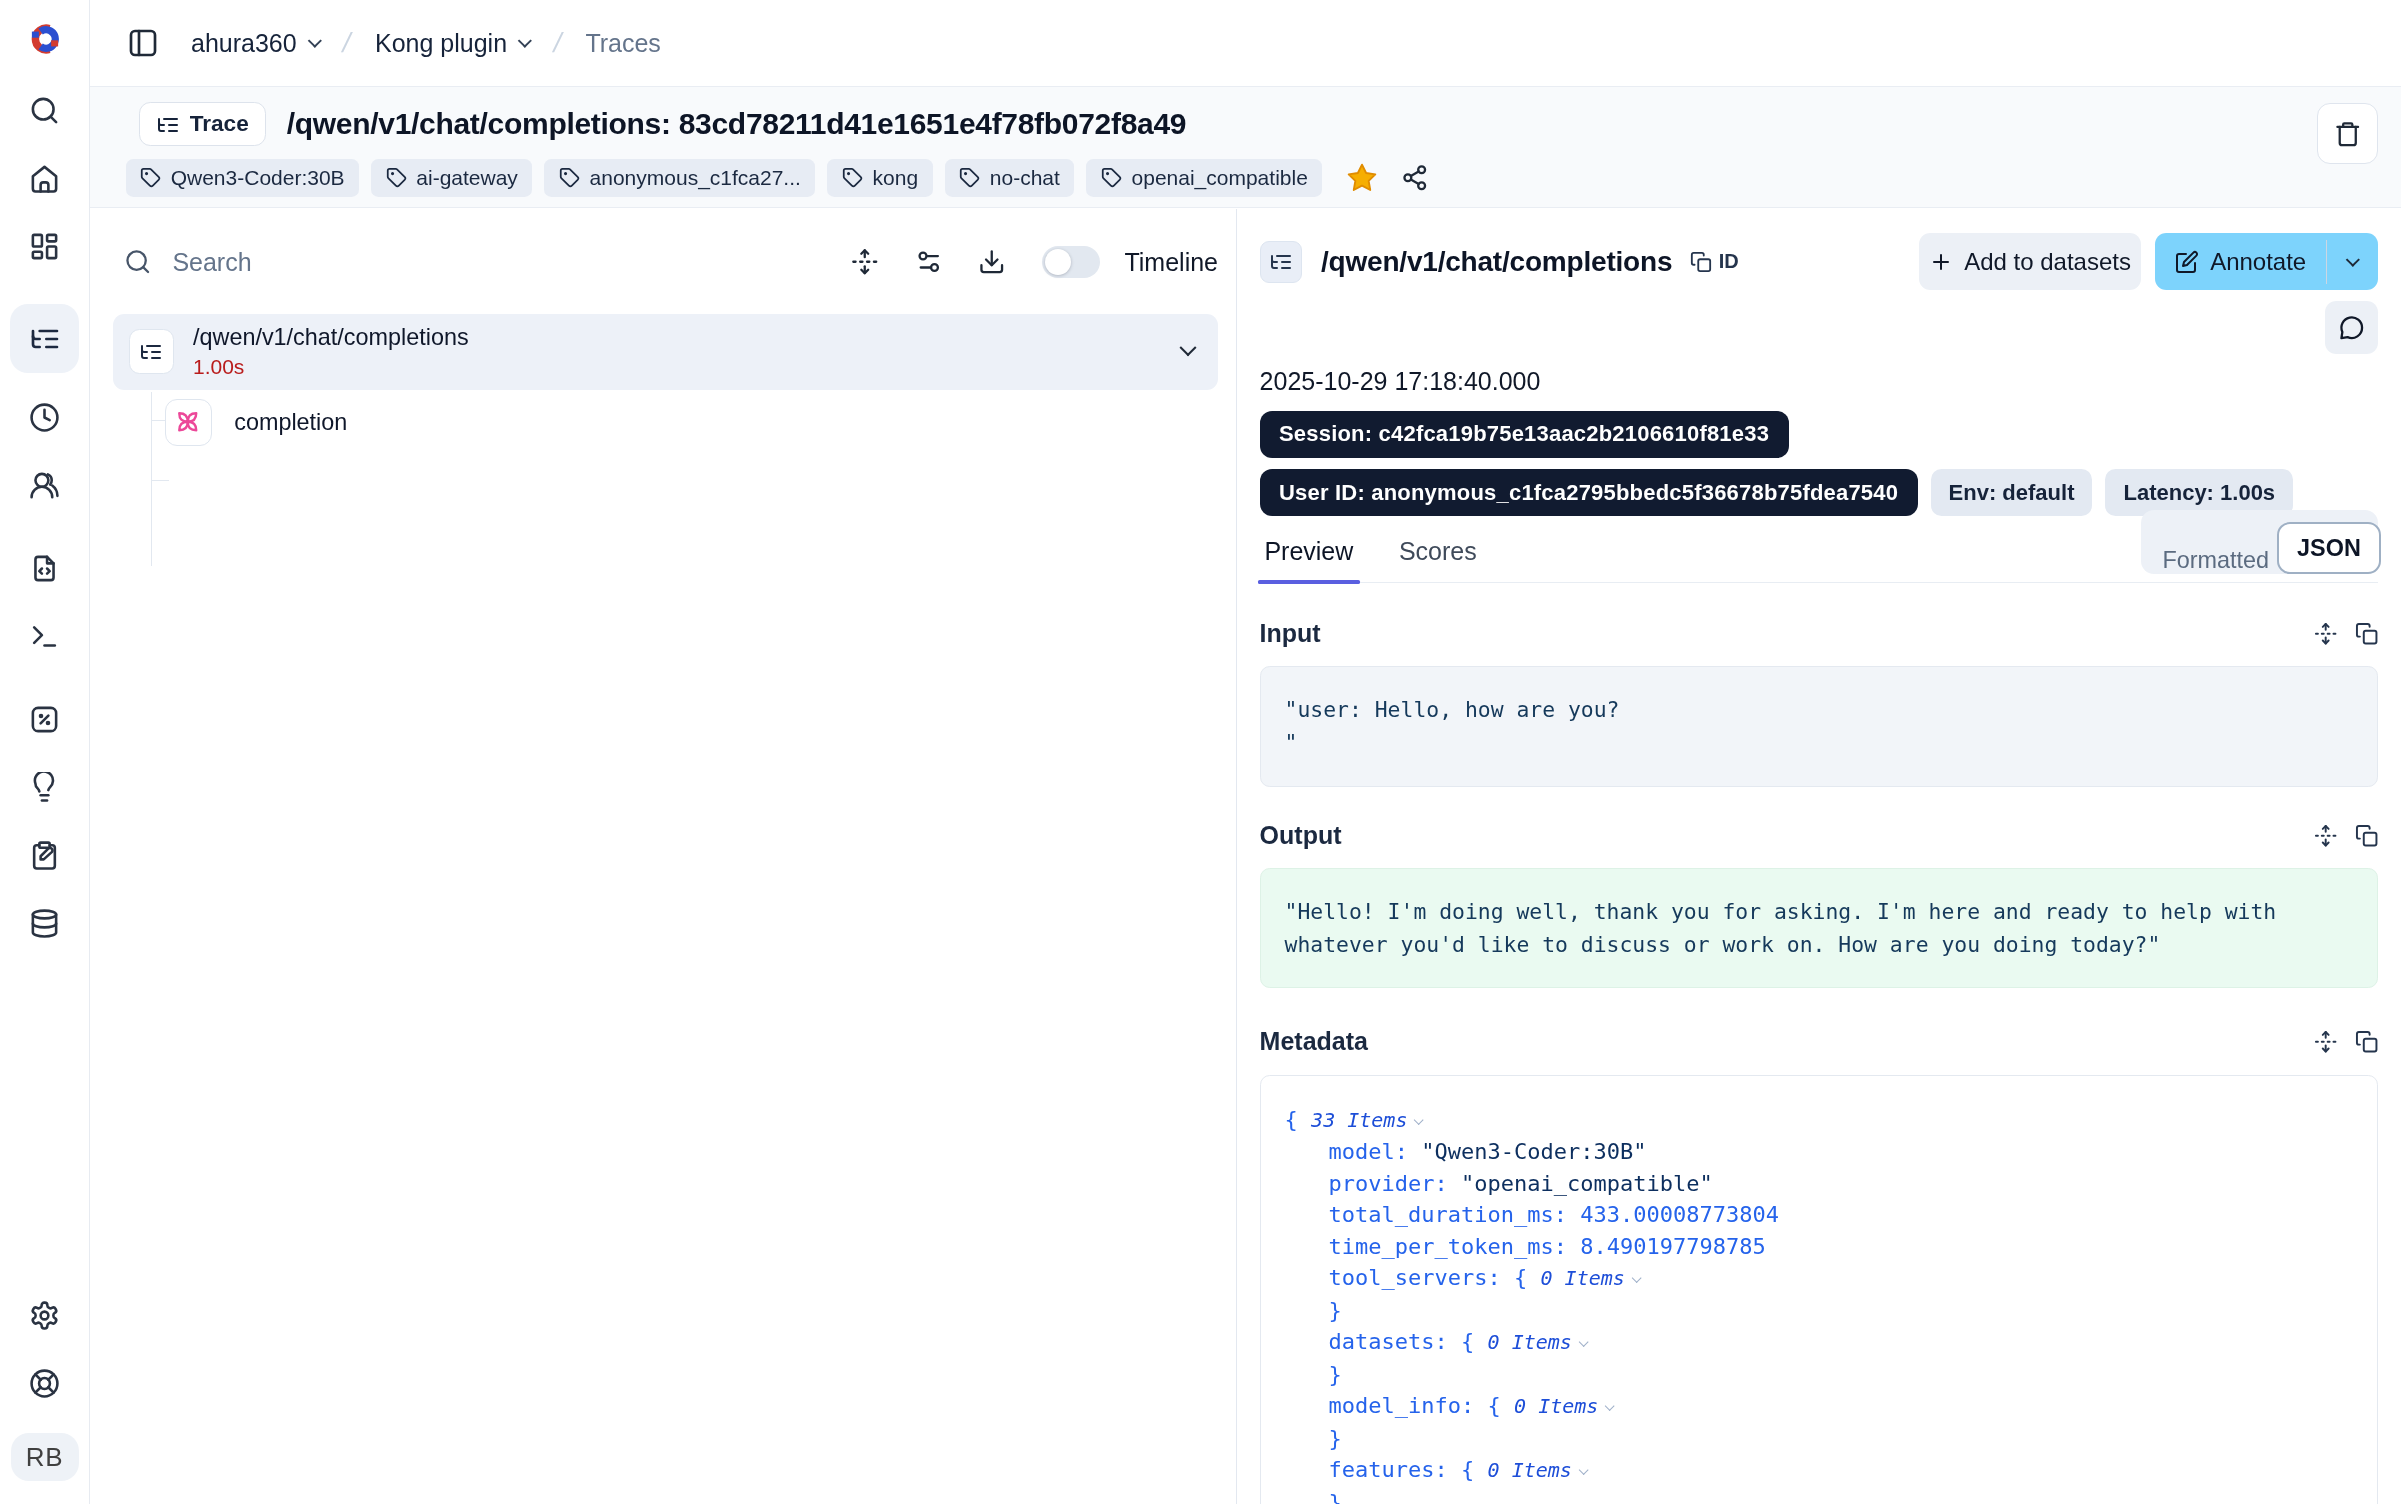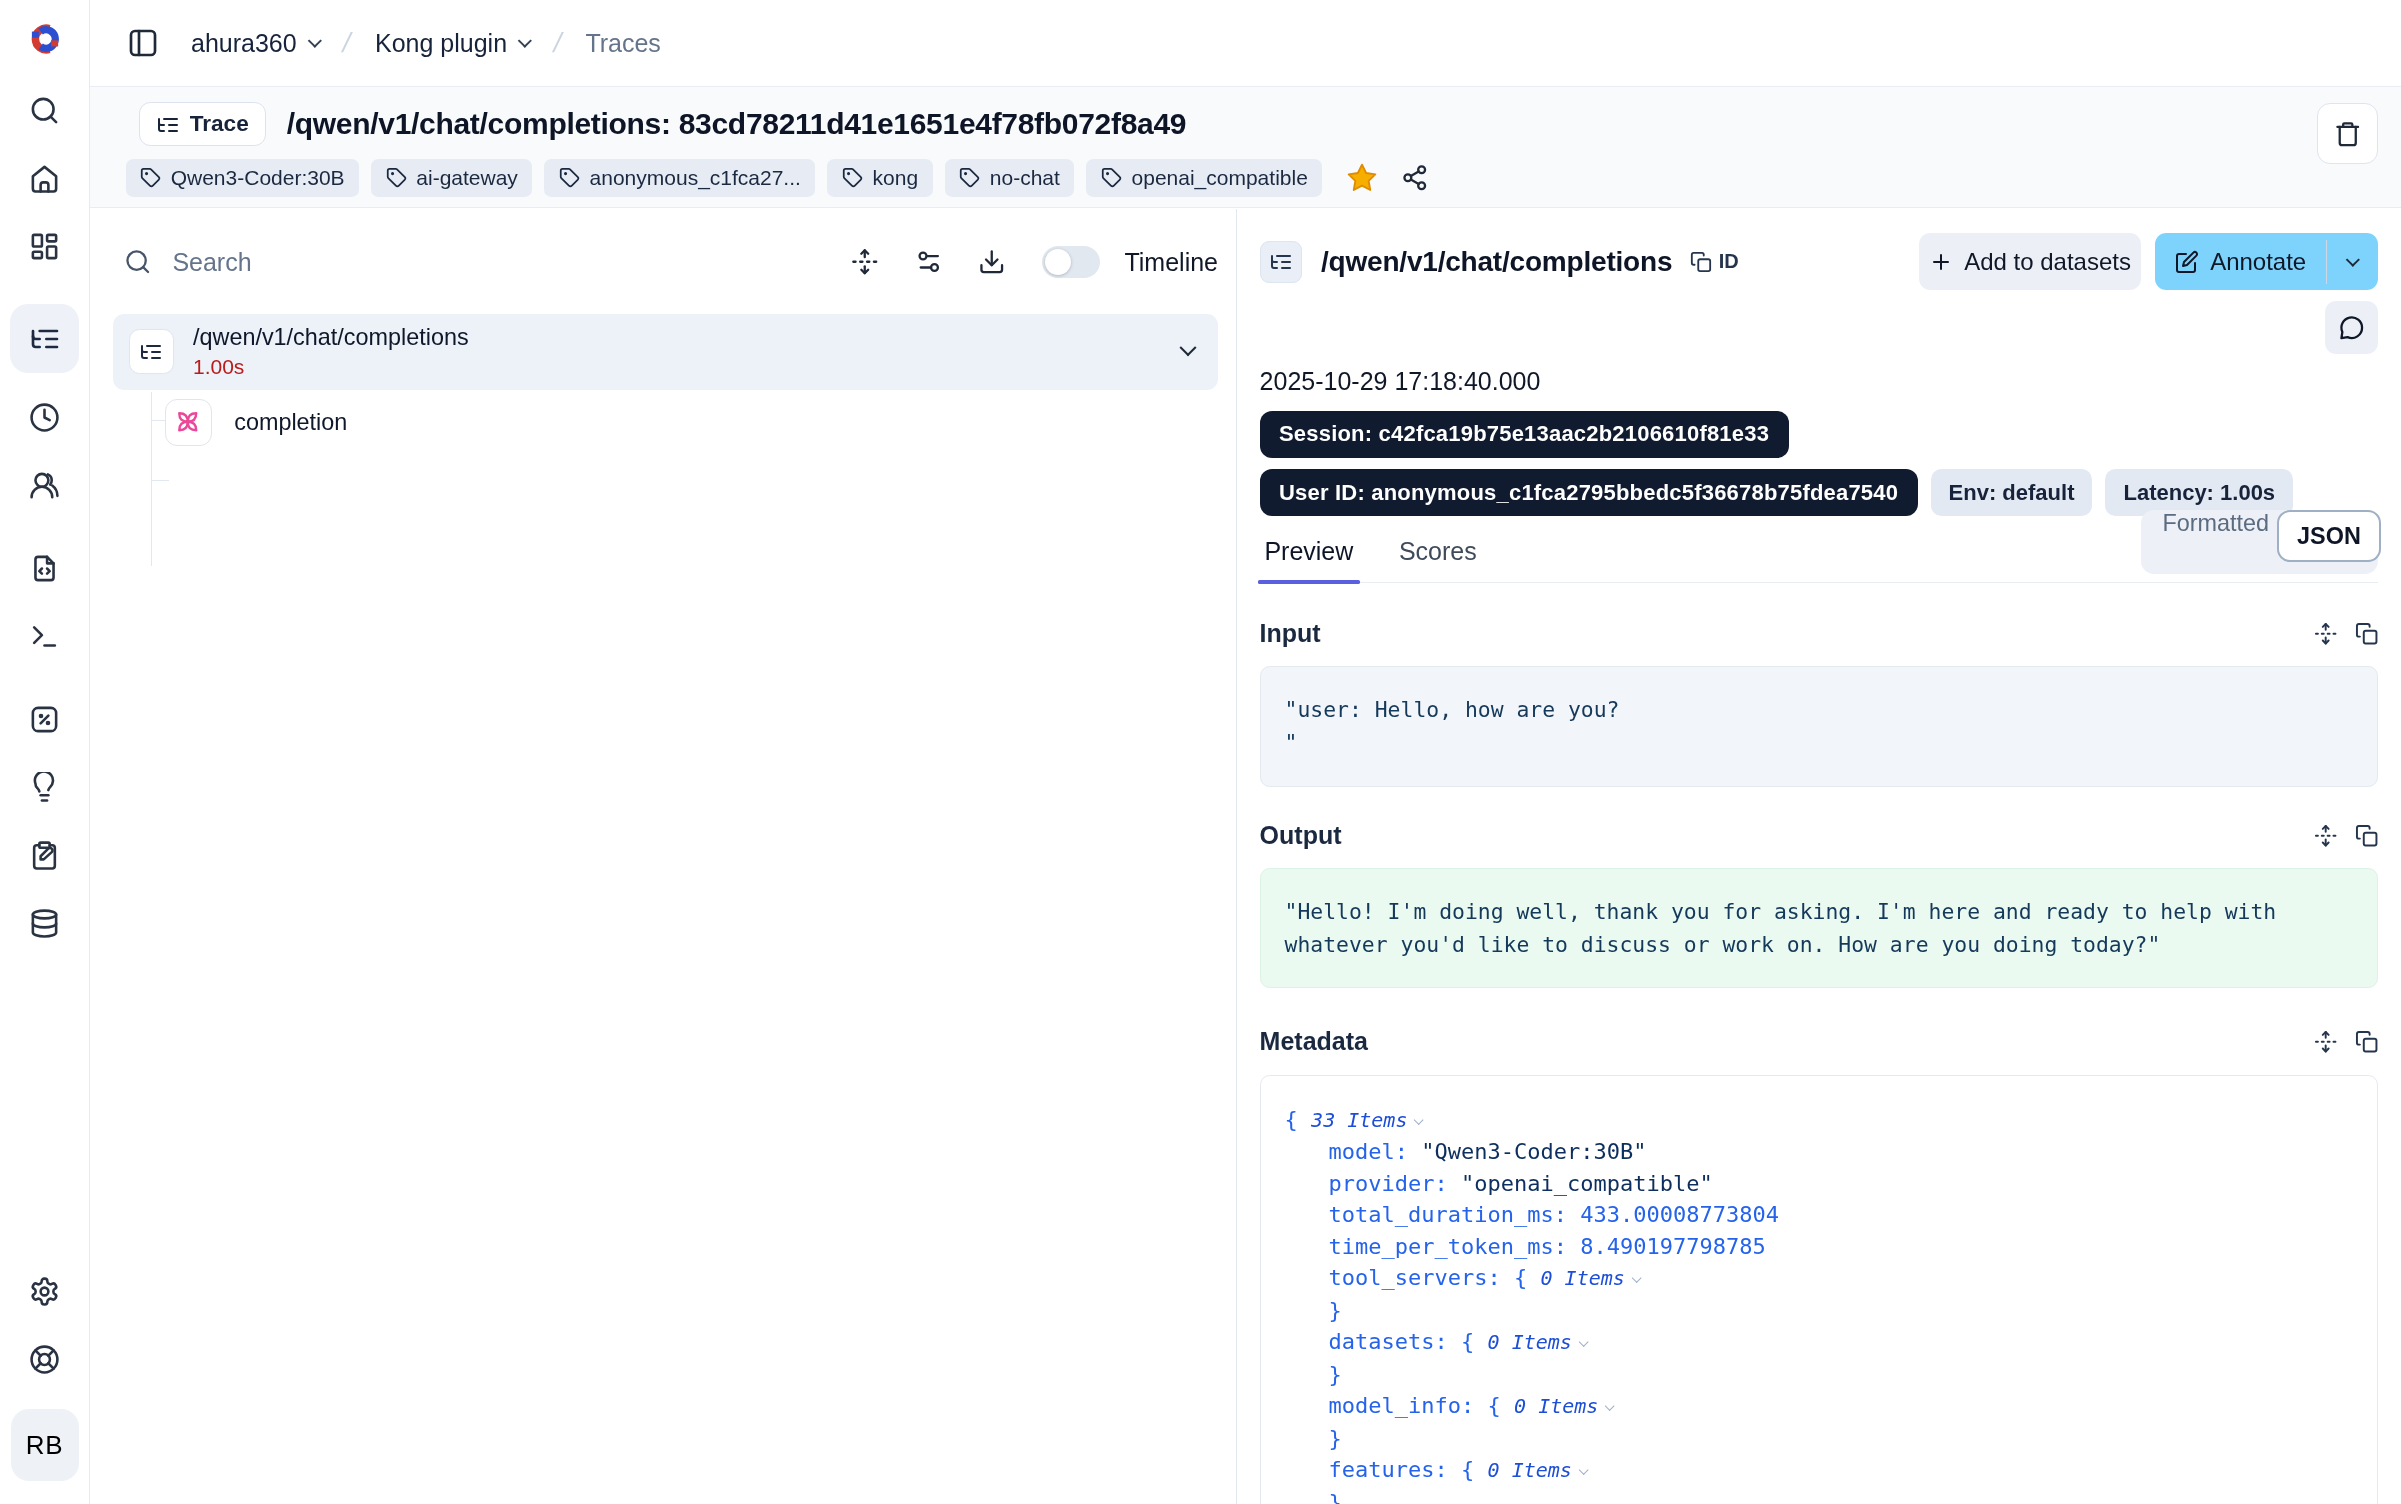--- a/index.html
+++ b/index.html
@@ -15,23 +15,23 @@
   
   .rail { position:absolute; left:0; top:0; width:90px; height:1505px; background:#fff;
           border-right:0.8px solid #e7ebf1; display:flex; flex-direction:column; align-items:center; z-index:5; }
   .rail .logo { margin-top:18px; }
   .rail .ritem { margin-top:37px; color:#2a3342; cursor:pointer; }
   .rail .ritem svg { width:31px; height:31px; }
   .rail .active-wrap { margin-top:42px; width:69px; height:69px; background:#eef2f8; border-radius:18px;
           display:flex; align-items:center; justify-content:center; color:#1c2940; }
   .rail .gap-lg { margin-top:52px; }
   .rail .spacer { flex:1; }
-  .avatar { margin-top:34px; margin-bottom:24px; width:68px; height:72px; border-radius:18px; background:#eef2f7;
+  .avatar { margin-top:34px; margin-bottom:24px; width:68px; height:48px; border-radius:18px; background:#eef2f7;
           display:flex; align-items:center; justify-content:center; font-size:26px; font-weight:500;
-          color:#000000; letter-spacing:0.8px; cursor:pointer; }
+          color:#404040; letter-spacing:0.8px; cursor:pointer; }
 
   .app { position:absolute; left:90px; top:0; width:2311px; height:1505px; }
 
   
   .topbar { height:86px; display:flex; align-items:center; padding-left:37px; background:#fff; }
   .panel-toggle { color:#1f2937; cursor:pointer; }
   .panel-toggle svg { width:32px; height:32px; }
   .crumbs { display:flex; align-items:center; margin-left:32px; font-size:25px; font-weight:500; color:#16233a; }
   .crumb { display:flex; align-items:center; gap:13px; cursor:pointer; }
   .crumb .cv { width:9.7px; height:9.7px; border-color:#334155; }
@@ -126,21 +126,21 @@
   .badge-dark { display:inline-flex; align-items:center; background:#111b30; color:#fff; border-radius:12px;
                 padding:10.5px 19.4px; font-size:22px; font-weight:700; margin-top:14.5px; letter-spacing:0.2px; }
   .badge-row { display:flex; align-items:center; gap:13px; margin-top:11.3px; }
   .badge-lite { background:#e3e9f2; color:#16233a; border-radius:10.5px; padding:10.5px 18px; font-size:22px; font-weight:600; }
 
   .tabs-row { display:flex; align-items:flex-end; border-bottom:0.8px solid #e8edf3; margin-top:21px; position:relative; }
   .tab { font-size:25px; padding:0 4.8px 16px 4.8px; margin-right:36px; cursor:pointer; position:relative; color:#3f4a5a; }
   .tab.active { color:#0d1526; font-weight:500; }
   .tab.active::after { content:""; position:absolute; left:-1.6px; right:-1.6px; bottom:-2.4px; height:4.8px;
                        background:#5a5fe0; border-radius:1.6px; }
-  .fmt-toggle { position:absolute; right:0; bottom:8px; display:flex; align-items:flex-start; background:#edf1f7;
+  .fmt-toggle { position:absolute; right:0; bottom:8px; display:flex; align-items:flex-end; background:#edf1f7;
                 border-radius:13px; height:64px; padding-left:21px; }
   .fmt-off { font-size:23.4px; color:#5b6b80; padding-right:8px; cursor:pointer; }
   .fmt-on { background:#fff; border:2.4px solid #9fb0c4; border-radius:13px; height:52px; display:flex; align-items:center;
             padding:0 18px; font-size:23.4px; font-weight:700; color:#0d1526; margin-right:-2.4px; cursor:pointer; }
 
   .sec-head { display:flex; align-items:center; margin-top:36px; }
   .sec-title { font-size:25px; font-weight:600; color:#1b2940; }
   .sec-icons { margin-left:auto; display:flex; gap:18px; color:#25354d; }
   .sec-icons svg { width:23.4px; height:23.4px; cursor:pointer; }
 

